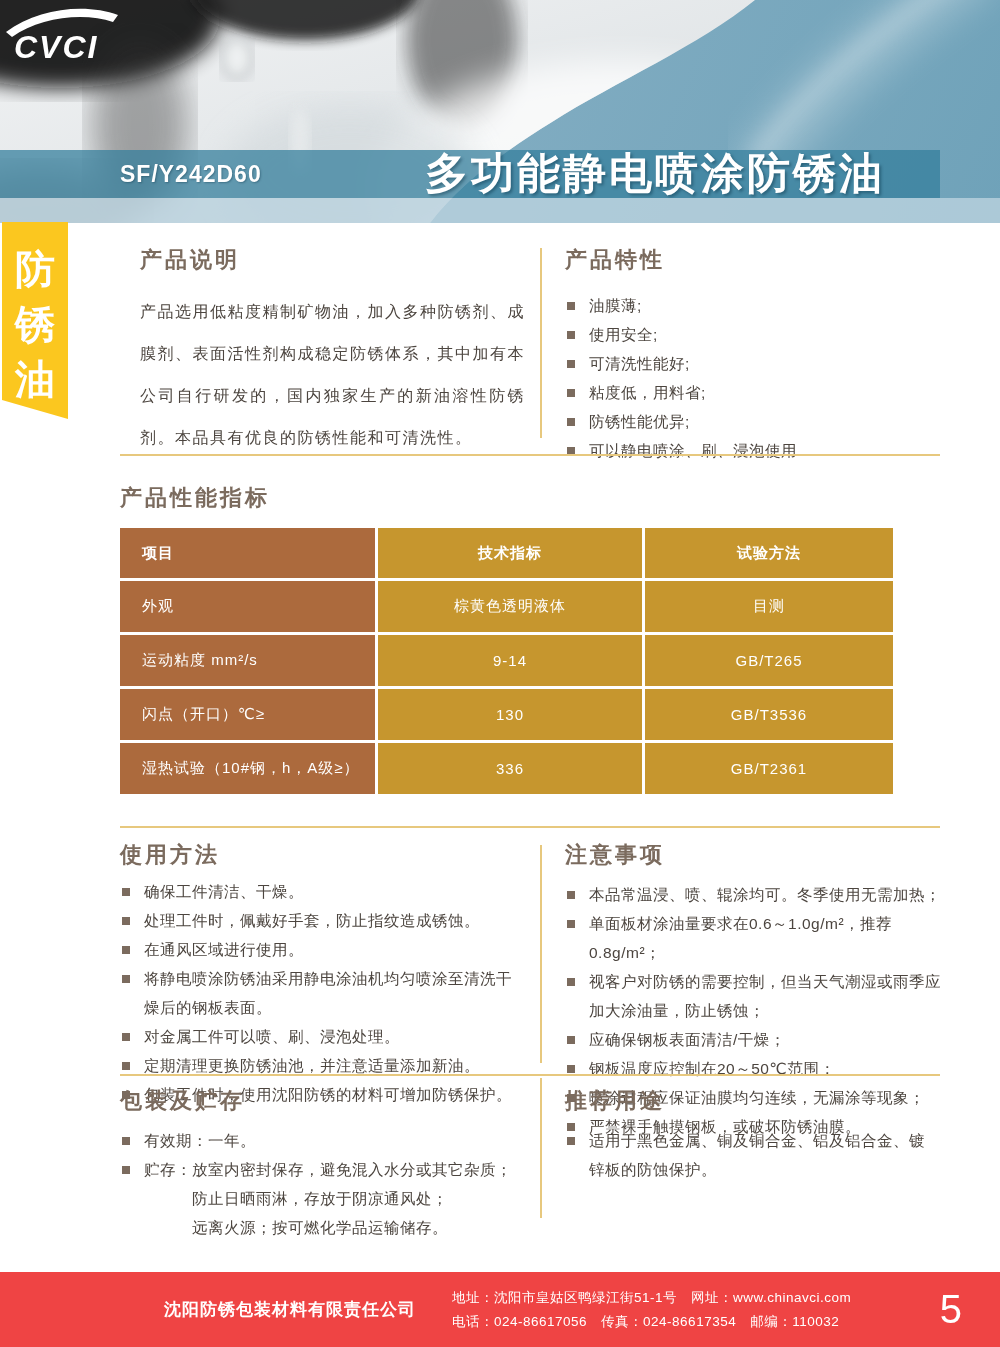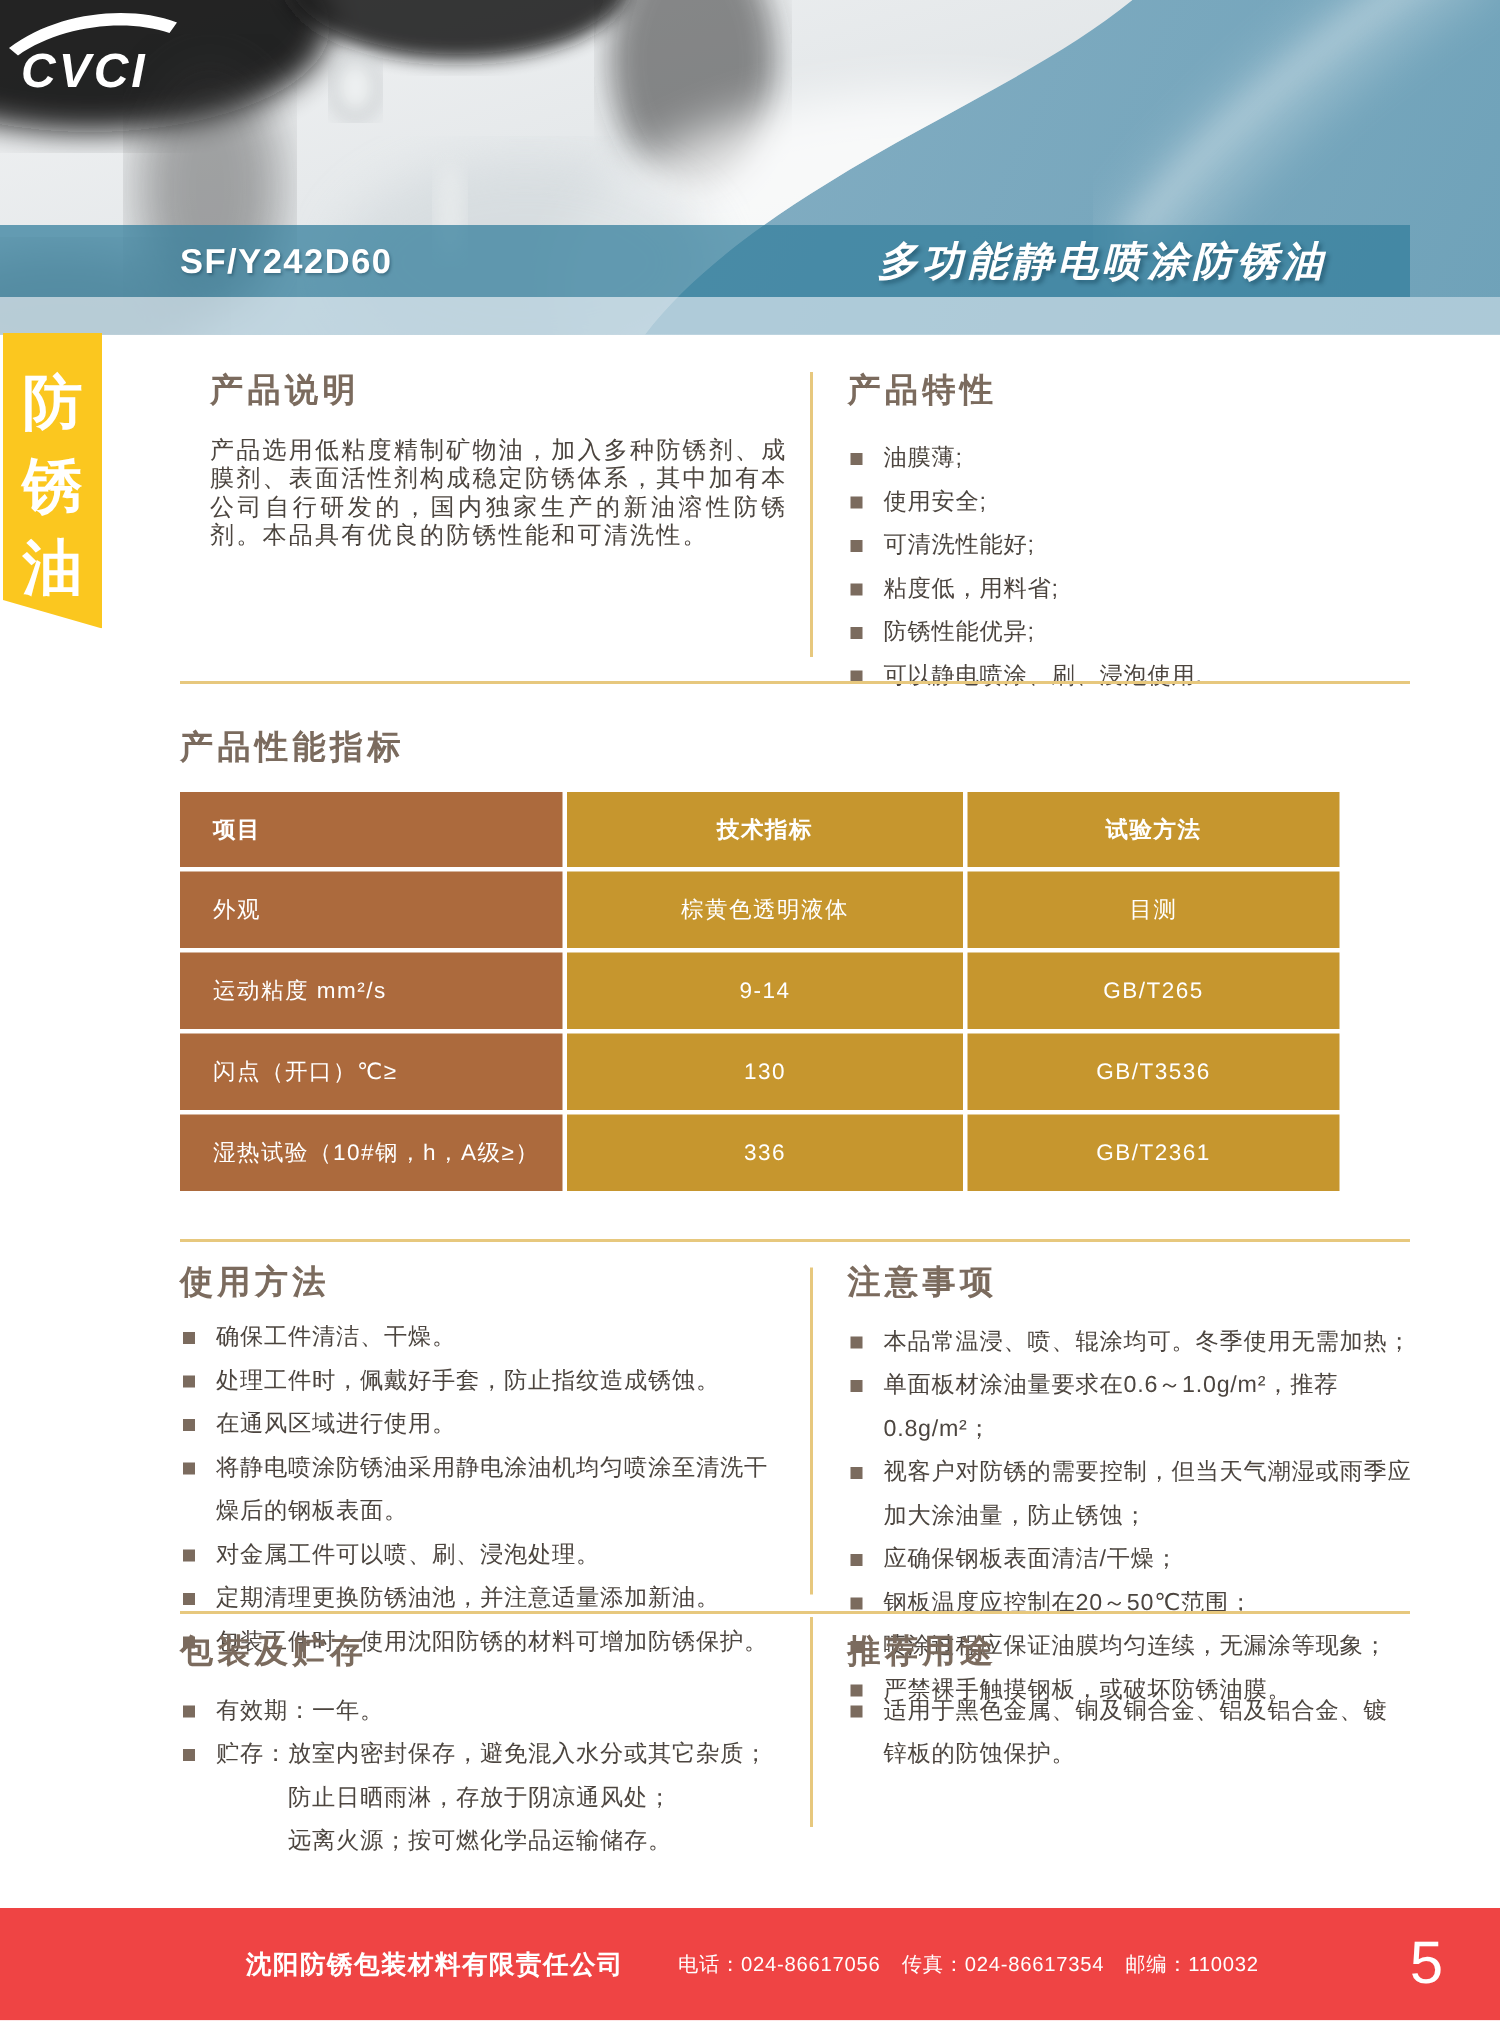--- a/index.html
+++ b/index.html
@@ -8,37 +8,37 @@
 
   
   .header{position:absolute;left:0;top:0;width:1000px;height:223px;
     background:linear-gradient(115deg,#9cbecd 0%,#82adc2 45%,#6fa2b9 100%);}
   .header svg{position:absolute;left:0;top:0;}
   .band1{position:absolute;left:0;top:150px;width:940px;height:48px;
     background:rgba(52,127,156,0.74);display:flex;align-items:center;
     justify-content:space-between;padding:0 55px 0 120px;box-sizing:border-box;z-index:3;}
   .product-code{color:#ffffff;font-size:23px;font-weight:700;letter-spacing:1px;
     text-shadow:1px 1px 2px rgba(0,40,60,.35);}
-  .page-title{color:#ffffff;font-size:27px;font-weight:700;letter-spacing:3px;
-    text-shadow:2px 2px 3px rgba(0,40,60,.4);font-style:italic;}
+  .page-title{color:#ffffff;font-size:43px;font-weight:700;letter-spacing:3px;
+    text-shadow:2px 2px 3px rgba(0,40,60,.4);}
   .band2{position:absolute;left:0;top:198px;width:1000px;height:25px;
     background:rgba(186,210,222,0.82);z-index:3;}
   .logo{position:absolute;right:32px;top:32px;z-index:4;}
 
   
   .side-tab{position:absolute;left:2px;top:222px;width:66px;height:197px;
     background:#fbc71f;z-index:5;
     clip-path:polygon(0 0,100% 0,100% 100%,0 calc(100% - 19px));
     display:flex;flex-direction:column;align-items:center;padding-top:20px;box-sizing:border-box;}
   .side-tab span{color:#ffffff;font-size:40px;font-weight:700;line-height:55px;}
 
   
   .sec{position:absolute;}
   .sec-title{color:#7b6b5e;font-size:22px;font-weight:700;letter-spacing:3px;margin:0 0 16px 0;}
-  .body-text{color:#4c453f;font-size:16px;line-height:19px;text-align:justify;
+  .body-text{color:#4c453f;font-size:16px;line-height:42px;text-align:justify;
     letter-spacing:1.5px;margin:0;}
   ul.blist{list-style:none;margin:0;padding:0;}
   ul.blist li{position:relative;color:#4c453f;font-size:15.5px;line-height:29px;
     padding-left:24px;letter-spacing:0.5px;}
   ul.blist li::before{content:"";position:absolute;left:2px;top:11px;width:8px;height:8px;
     background:#7b6b5e;}
   .vline{position:absolute;width:2px;background:#e7c87e;}
   .hline{position:absolute;height:2px;background:#e7c87e;}
 
   
@@ -221,18 +221,19 @@
     <ul class="blist">
       <li>适用于黑色金属、铜及铜合金、铝及铝合金、镀锌板的防蚀保护。</li>
     </ul>
   </div>
 
   <div class="vline" style="left:540px;top:1078px;height:140px;"></div>
 
   <div class="footer">
     <div class="f-company">沈阳防锈包装材料有限责任公司</div>
     <div class="f-info">
+      <div>地址：沈阳市皇姑区鸭绿江街51-1号　网址：www.chinavci.com</div>
       <div>电话：024-86617056　传真：024-86617354　邮编：110032</div>
     </div>
     <div class="f-page">5</div>
   </div>
 
 </div>
 
 </body></html>

